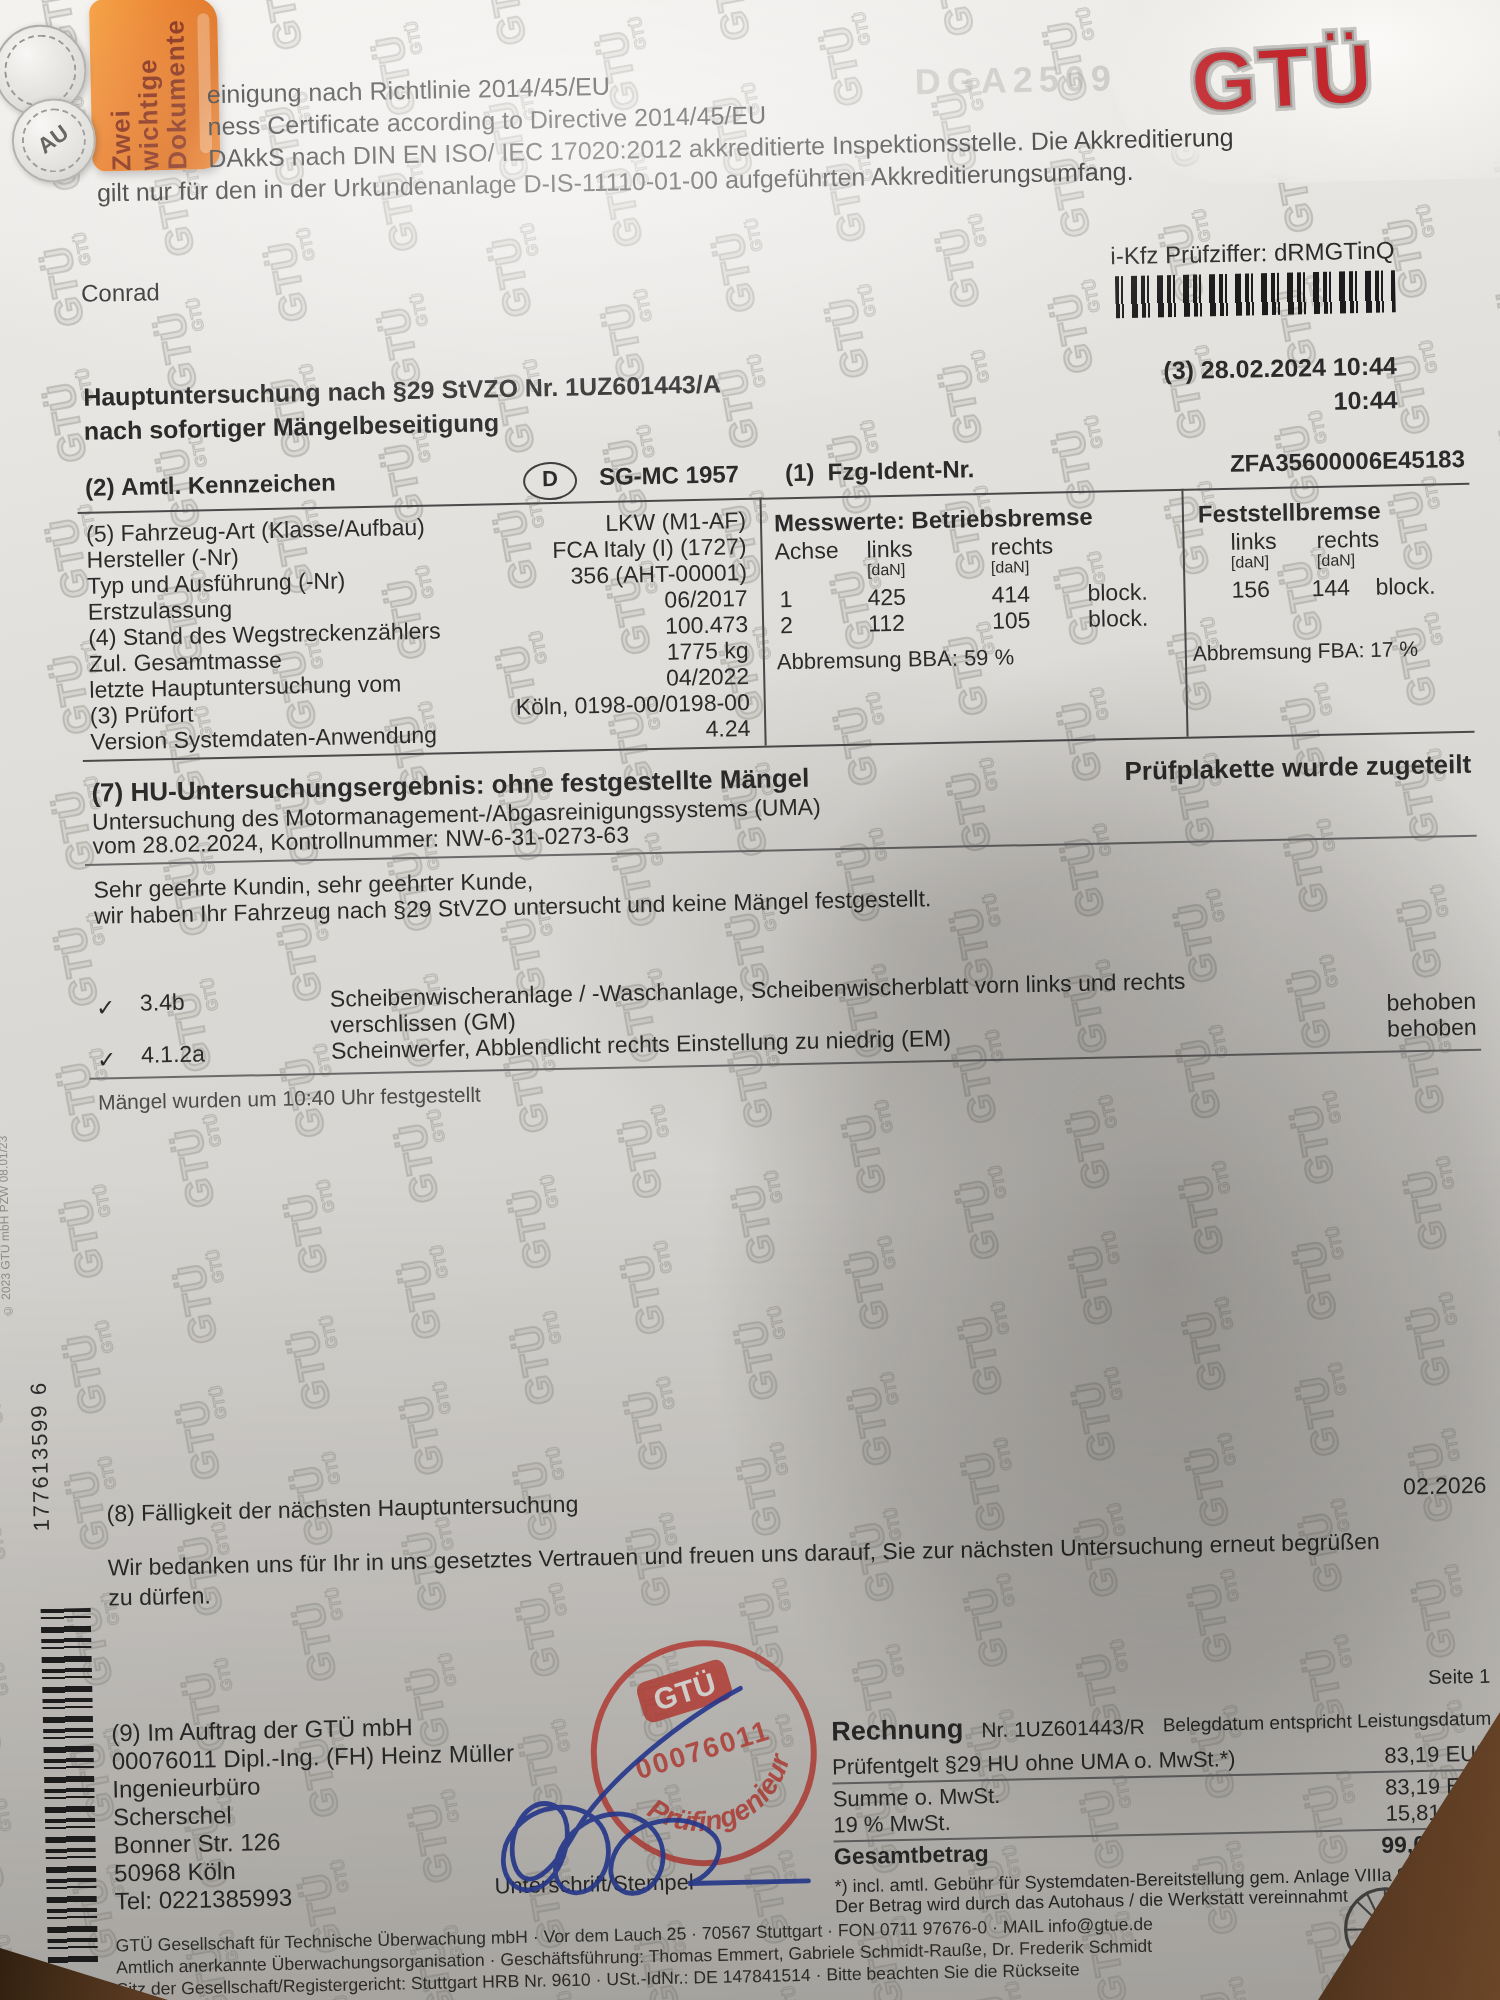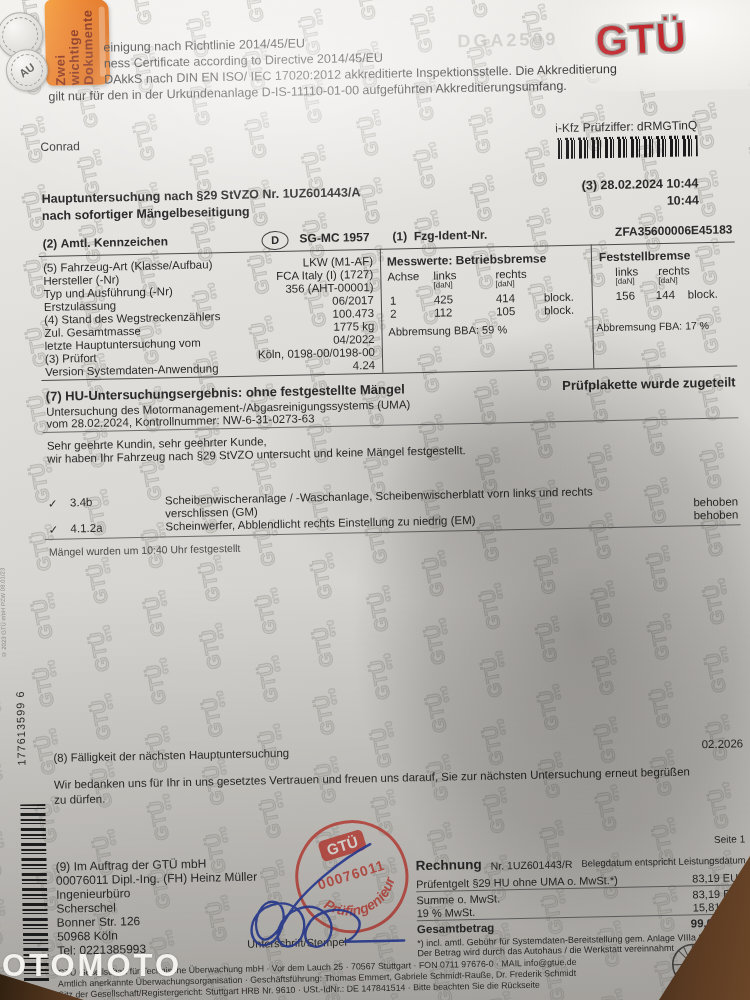--- a/index.html
+++ b/index.html
@@ -668,14 +668,13 @@
 
     </div>
 
     <div class="highlight"></div>
     <div class="shadow"></div>
   </div>
 
   <div class="corner" style="left:620px;top:800px;width:130px;height:200px;clip-path:polygon(100% 28%,100% 100%,30% 100%);"></div>
   <div class="corner" style="left:0;top:960px;width:120px;height:40px;clip-path:polygon(0 35%,0 100%,70% 100%);"></div>
 
-  <div class="otomoto">OTOMOTO</div>
 </div>
 
 </body></html>

